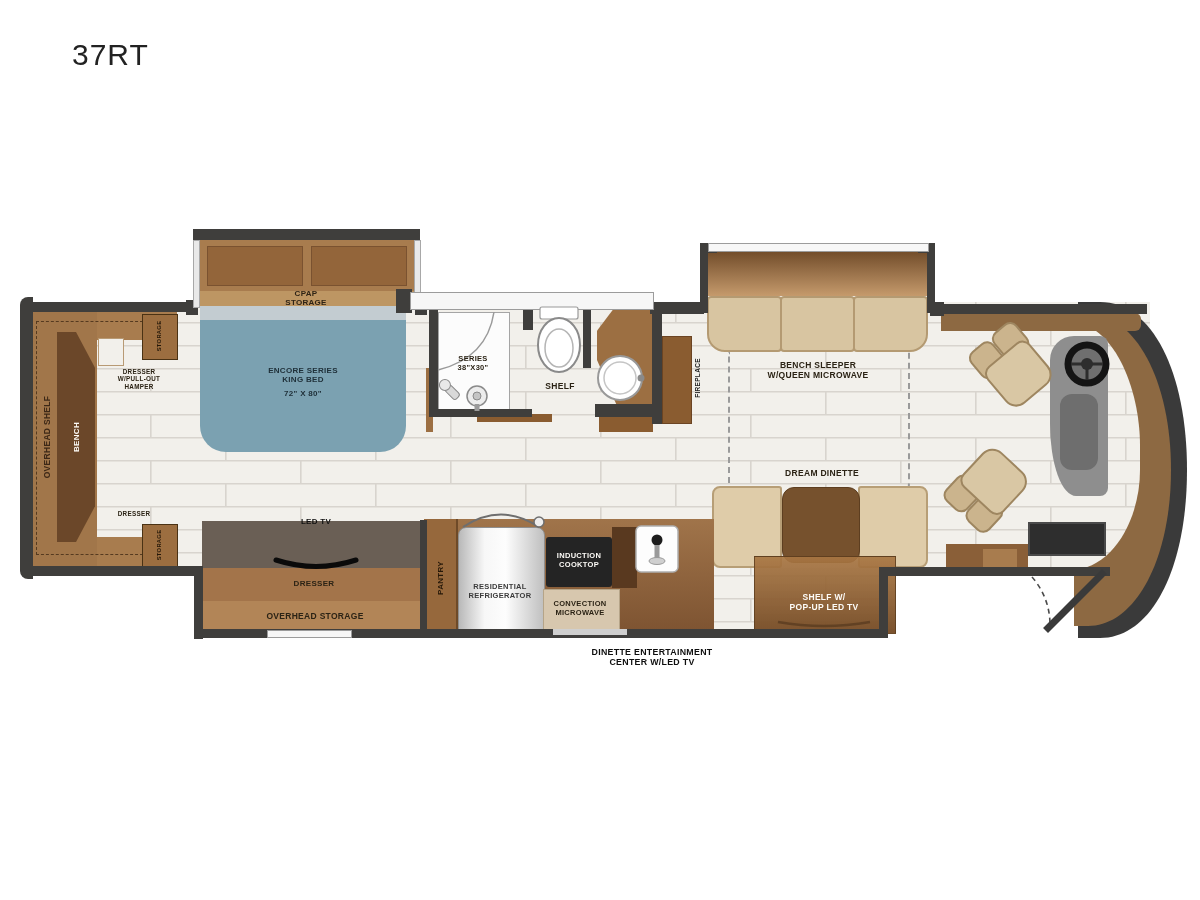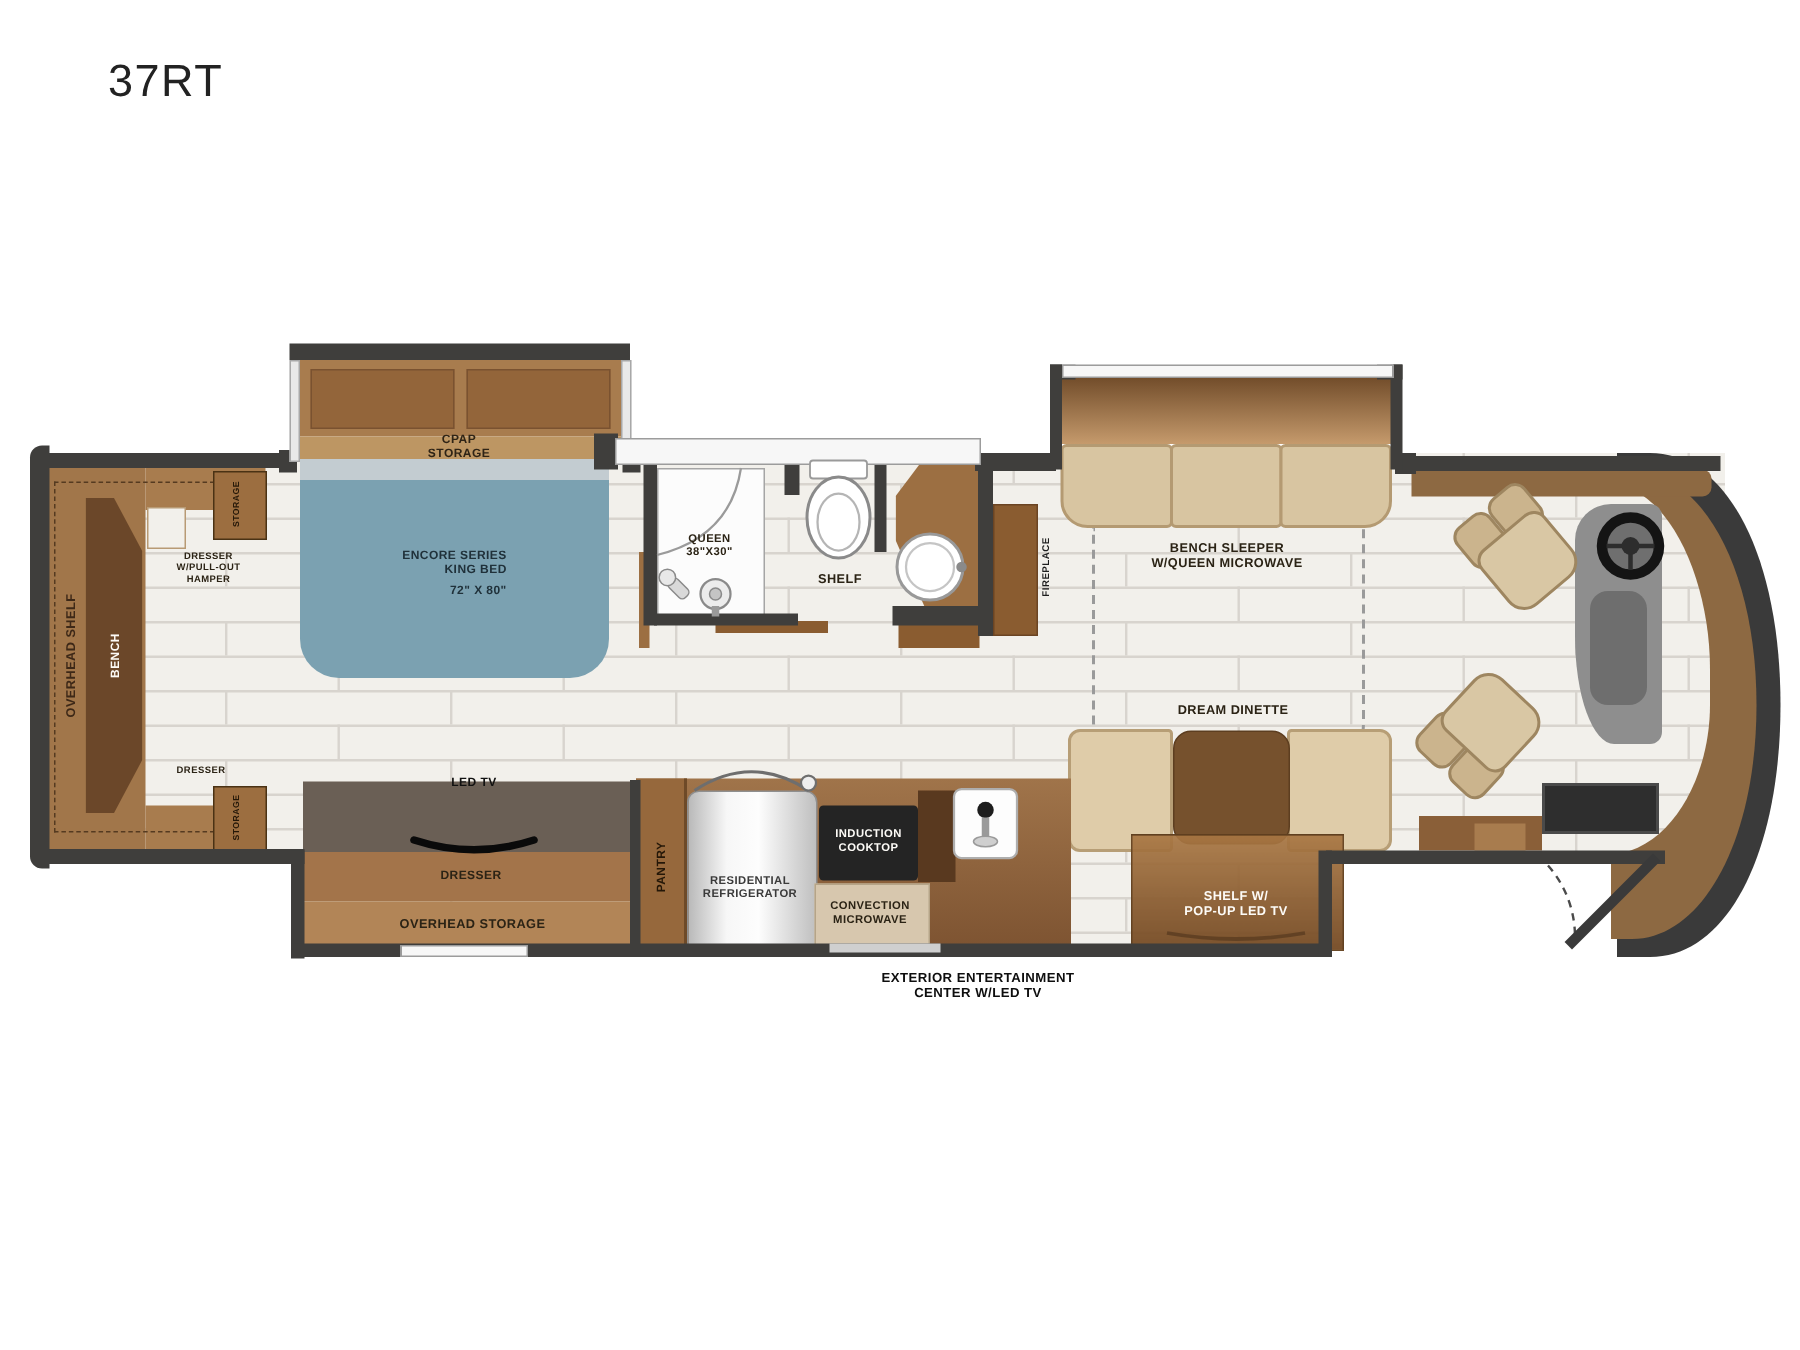--- a/index.html
+++ b/index.html
@@ -217,27 +217,27 @@
   <div class="lbl" style="left:139px;top:379px;font-size:6.3px;">
     <div>DRESSER</div>
       <div>W/PULL-OUT</div>
       <div>HAMPER</div>
   </div>
   <div class="lbl" style="left:134px;top:514px;font-size:6.3px;">DRESSER</div>
   <div class="lbl" style="left:306px;top:298px;font-size:8px;color:#2f2416;">
     <div>CPAP</div>
       <div>STORAGE</div>
   </div>
-  <div class="lbl" style="left:303px;top:382px;font-size:8px;color:#20313a;text-align:right;">
+  <div class="lbl" style="left:303px;top:382px;font-size:8px;color:#20313a;">
     <div>ENCORE SERIES</div>
       <div>KING BED</div>
     <div style="margin-top:4px;">72" X 80"</div>
   </div>
   <div class="lbl" style="left:473px;top:364px;font-size:7.5px;">
-    <div>QUEEN</div>
+    <div>SERIES</div>
       <div>38"X30"</div>
   </div>
   <div class="lbl" style="left:560px;top:386px;font-size:8.5px;">SHELF</div>
   <div class="lbl v white" style="left:698px;top:378px;font-size:6.5px;color:#1d1d1d;">FIREPLACE</div>
   <div class="lbl" style="left:818px;top:370px;font-size:8.5px;">
     <div>BENCH SLEEPER</div>
       <div>W/QUEEN MICROWAVE</div>
   </div>
   <div class="lbl" style="left:822px;top:473px;font-size:8.5px;">DREAM DINETTE</div>
   <div class="lbl white" style="left:824px;top:602px;font-size:8.5px;z-index:41;">
@@ -254,17 +254,17 @@
       <div>COOKTOP</div>
   </div>
   <div class="lbl" style="left:580px;top:609px;font-size:7.5px;">
     <div>CONVECTION</div>
       <div>MICROWAVE</div>
   </div>
   <div class="lbl" style="left:316px;top:522px;font-size:8px;color:#111;">LED TV</div>
   <div class="lbl" style="left:314px;top:584px;font-size:8px;">DRESSER</div>
   <div class="lbl" style="left:315px;top:616px;font-size:8.5px;">OVERHEAD STORAGE</div>
   <div class="lbl" style="left:652px;top:657px;font-size:8.8px;color:#0e0e0e;">
-    <div>EXTERIOR ENTERTAINMENT</div>
+    <div>DINETTE ENTERTAINMENT</div>
       <div>CENTER W/LED TV</div>
   </div>
 
 </div>
 
 </body></html>

